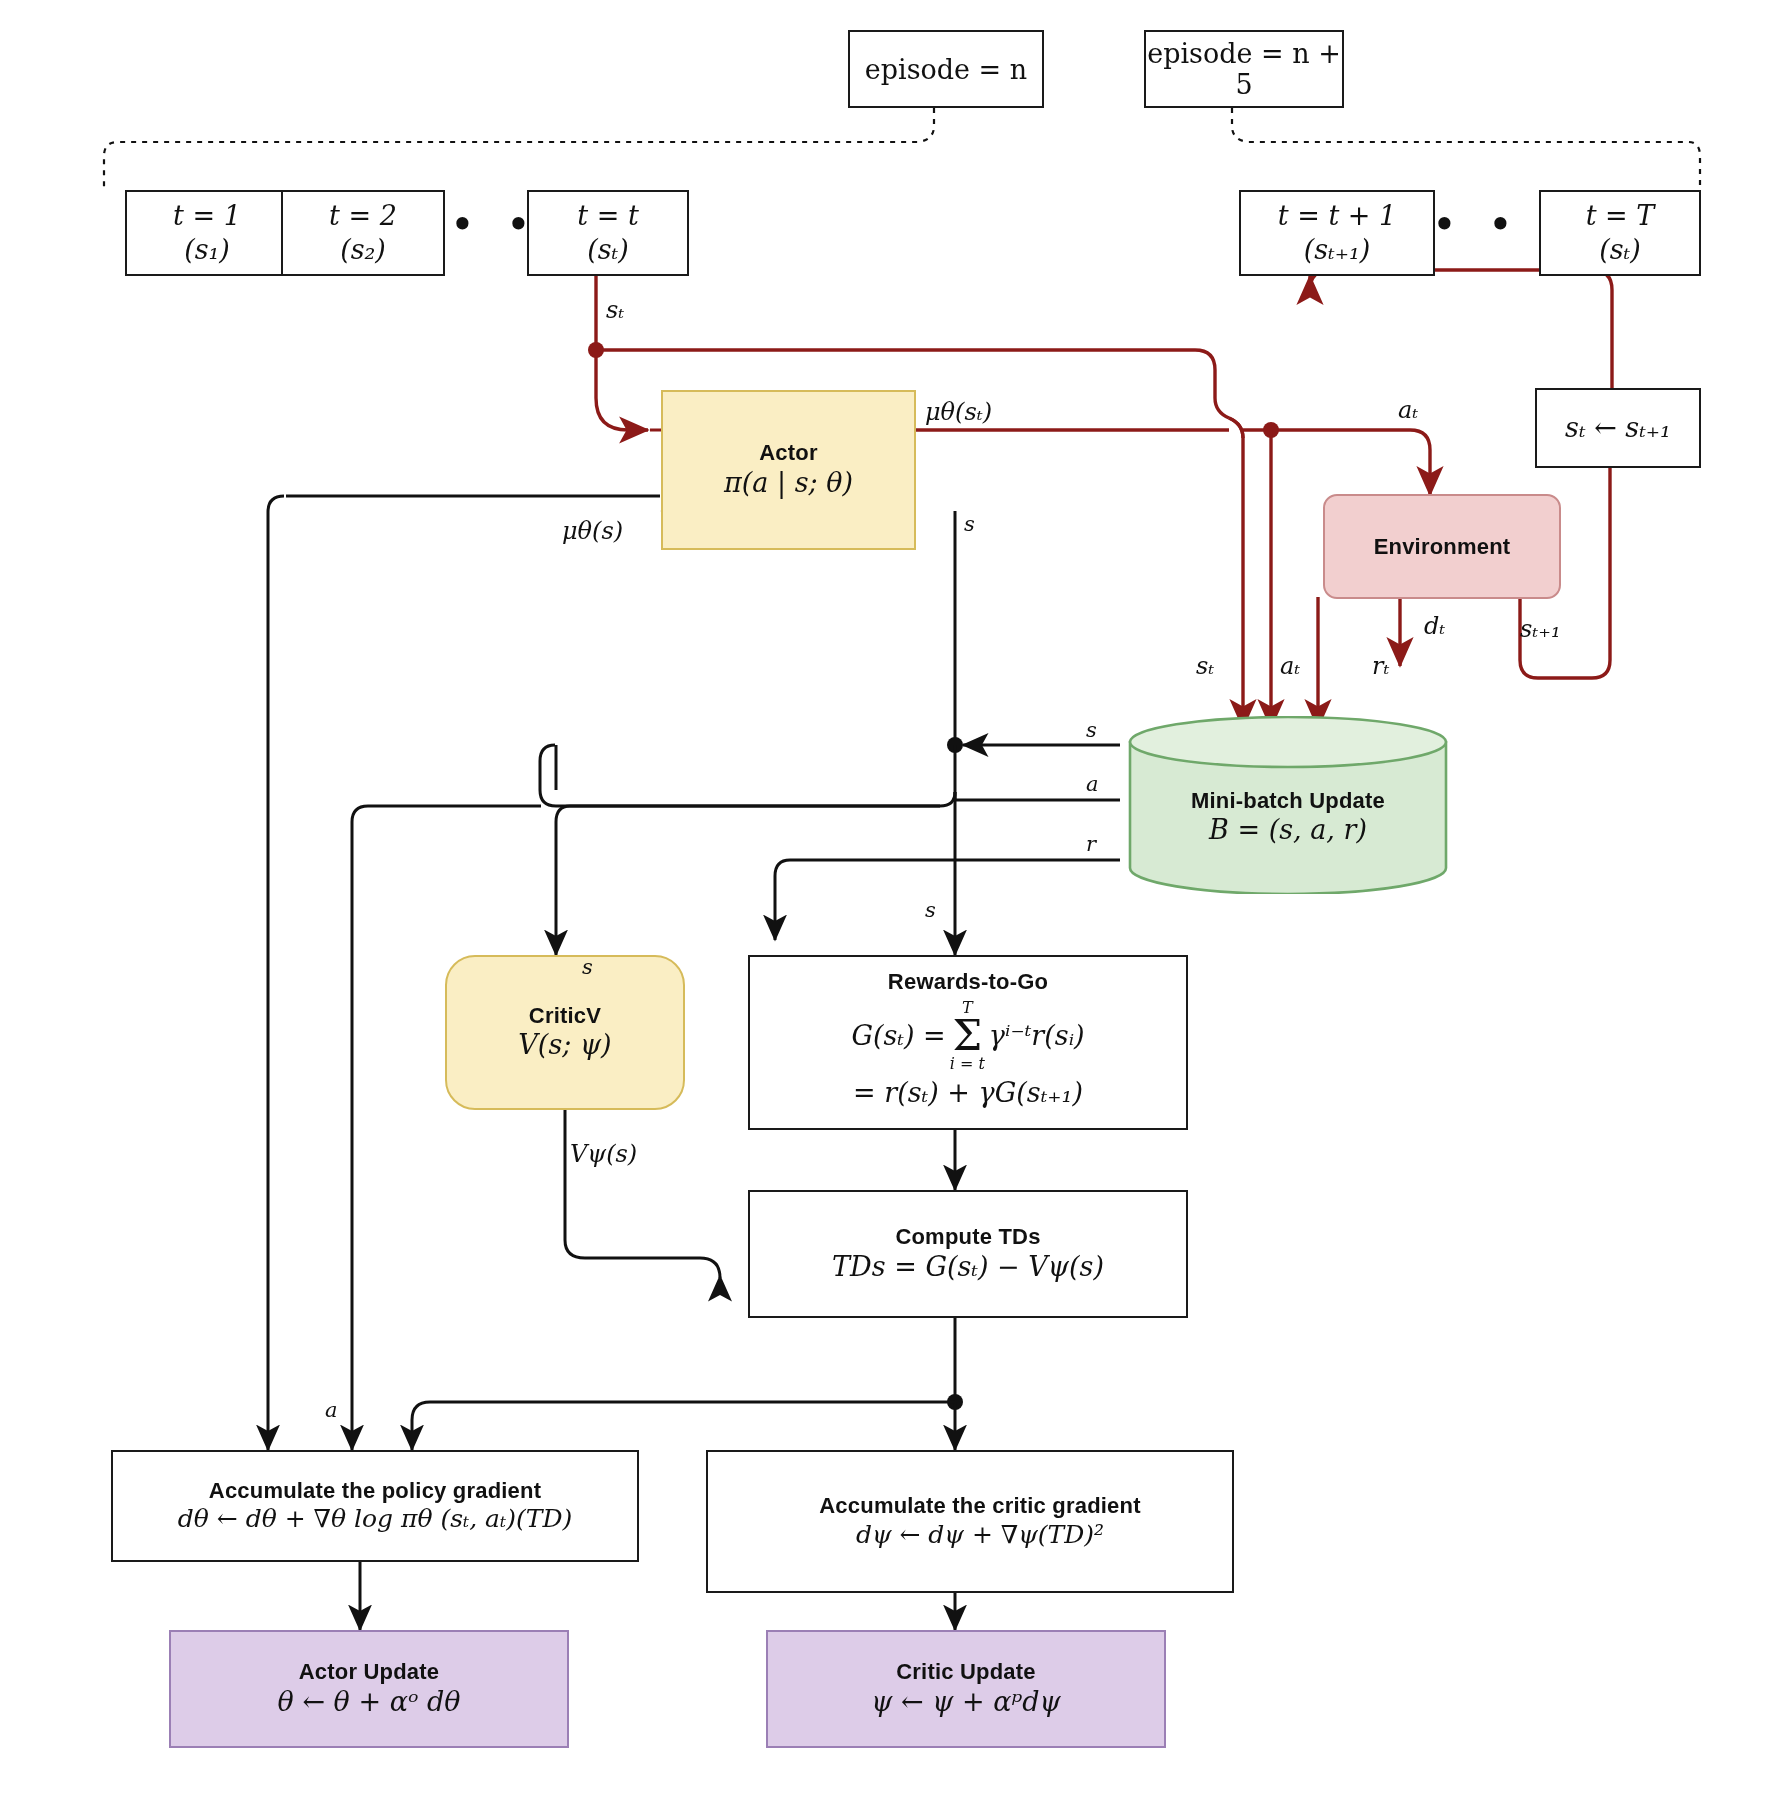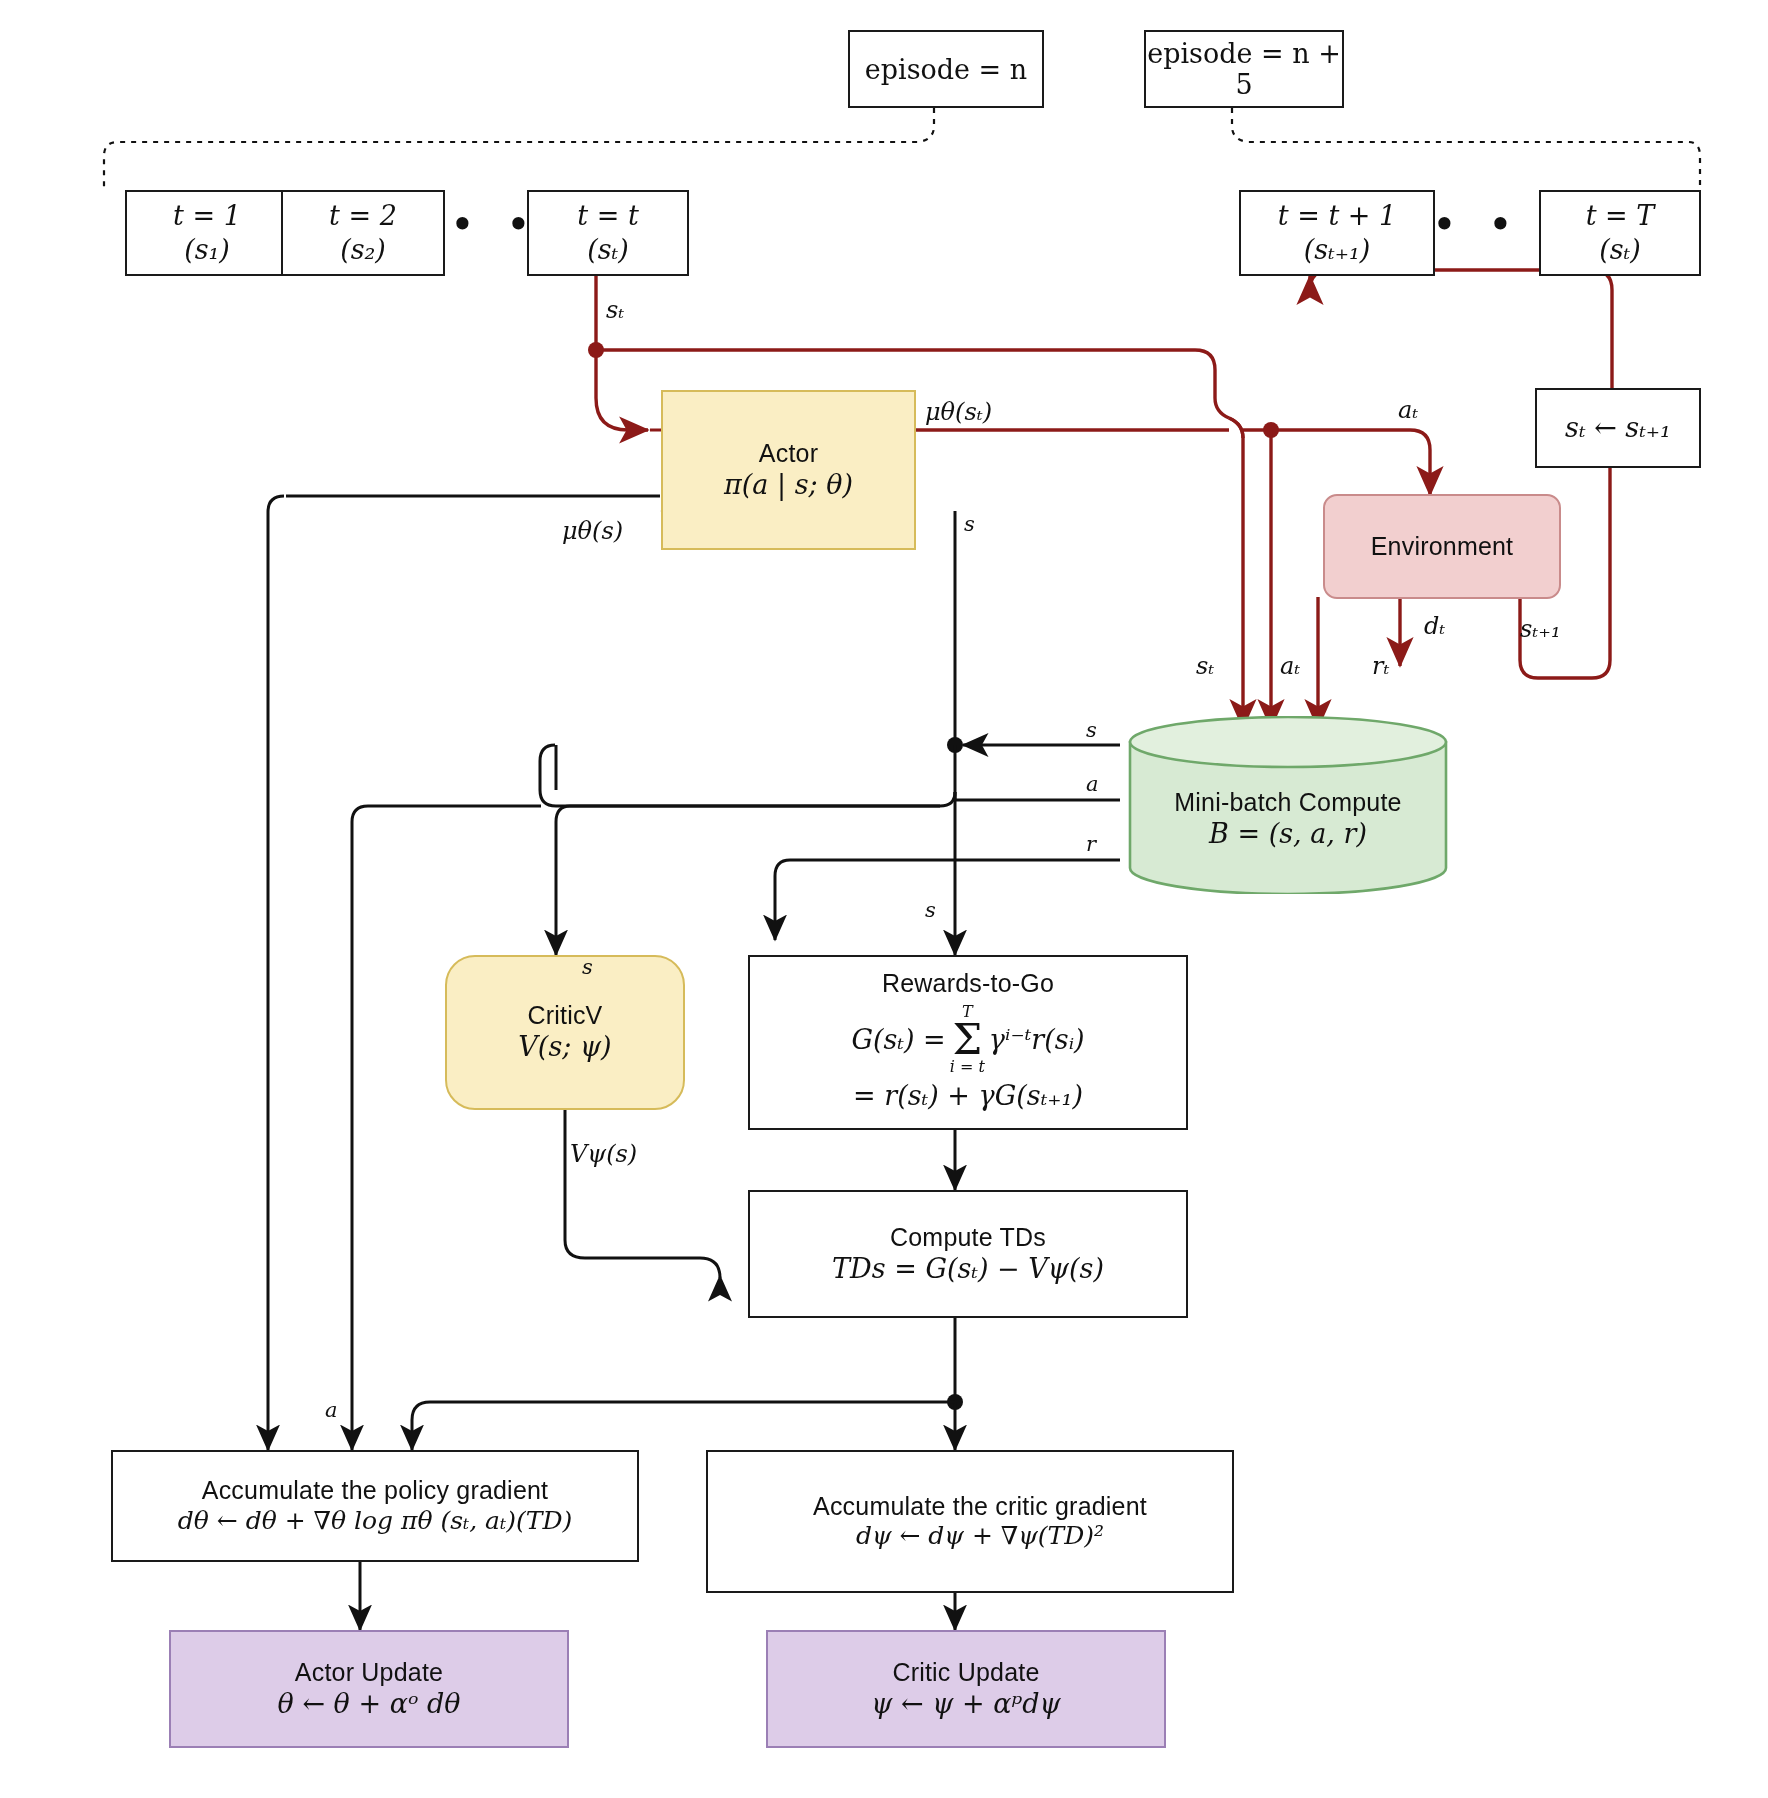--- a/index.html
+++ b/index.html
@@ -5,21 +5,21 @@
   html,body{margin:0;padding:0;background:#ffffff;}
   body{font-family:"Liberation Sans",sans-serif;}
   #stage{position:relative;width:1768px;height:1798px;background:#fff;overflow:hidden;}
   svg{position:absolute;left:0;top:0;width:1768px;height:1798px;}
   .bx{position:absolute;box-sizing:border-box;display:flex;flex-direction:column;
       align-items:center;justify-content:center;text-align:center;margin-left:11px;}
   .plain{border:2.5px solid #1a1a1a;background:#fff;}
   .yellow{border:2px solid #d6bb5a;background:#faeec4;}
   .red{border:2.5px solid #c98b8b;background:#f2cfcf;border-radius:14px;}
   .purple{border:2.5px solid #9b7fb5;background:#ddcce8;}
-  .ttl{font-weight:normal;font-size:25px;color:#111;letter-spacing:.2px;line-height:1.15;}
+  .ttl{font-weight:bold;font-size:22px;color:#111;letter-spacing:.2px;line-height:1.15;}
   .mth{font-family:"DejaVu Serif",serif;font-style:italic;font-size:27px;color:#111;line-height:1.25;}
   .mthn{font-family:"DejaVu Serif",serif;font-size:27px;color:#111;}
   .lbl{position:absolute;font-family:"DejaVu Serif",serif;font-style:italic;font-size:24px;color:#111;white-space:nowrap;}
   .lblsm{position:absolute;font-family:"DejaVu Serif",serif;font-style:italic;font-size:21px;color:#111;white-space:nowrap;}
   .dots{position:absolute;font-size:42px;letter-spacing:9px;color:#111;font-family:"DejaVu Serif",serif;}
   .cyl-txt{position:absolute;text-align:center;width:100%;}
 </style>
 </head>
 <body>
 
@@ -147,21 +147,21 @@
   <div class="bx plain" style="left:1524px;top:388px;width:166px;height:80px;">
     <div class="mth">sₜ ← sₜ₊₁</div>
   </div>
 
   <div style="position:absolute;left:1128px;top:716px;width:320px;height:178px;">
     <svg viewBox="0 0 320 178" style="position:absolute;left:0;top:0;width:320px;height:178px;">
       <path d="M2,26 L2,152 A158,26 0 0 0 318,152 L318,26 Z" fill="#d7ead3" stroke="#6fa86a" stroke-width="2.6"></path>
       <ellipse cx="160" cy="26" rx="158" ry="25" fill="#e2f0de" stroke="#6fa86a" stroke-width="2.6"></ellipse>
     </svg>
     <div class="cyl-txt" style="top:72px;">
-      <div class="ttl">Mini-batch Compute</div>
+      <div class="ttl">Mini-batch Update</div>
       <div class="mth">B = (s, a, r)</div>
     </div>
   </div>
 
   <div class="bx yellow" style="left:434px;top:955px;width:240px;height:155px;border-radius:30px;">
     <div class="ttl">CriticV</div>
     <div class="mth">V(s; ψ)</div>
   </div>
 
   <div class="bx plain" style="left:737px;top:955px;width:440px;height:175px;justify-content:flex-start;padding-top:12px;">

